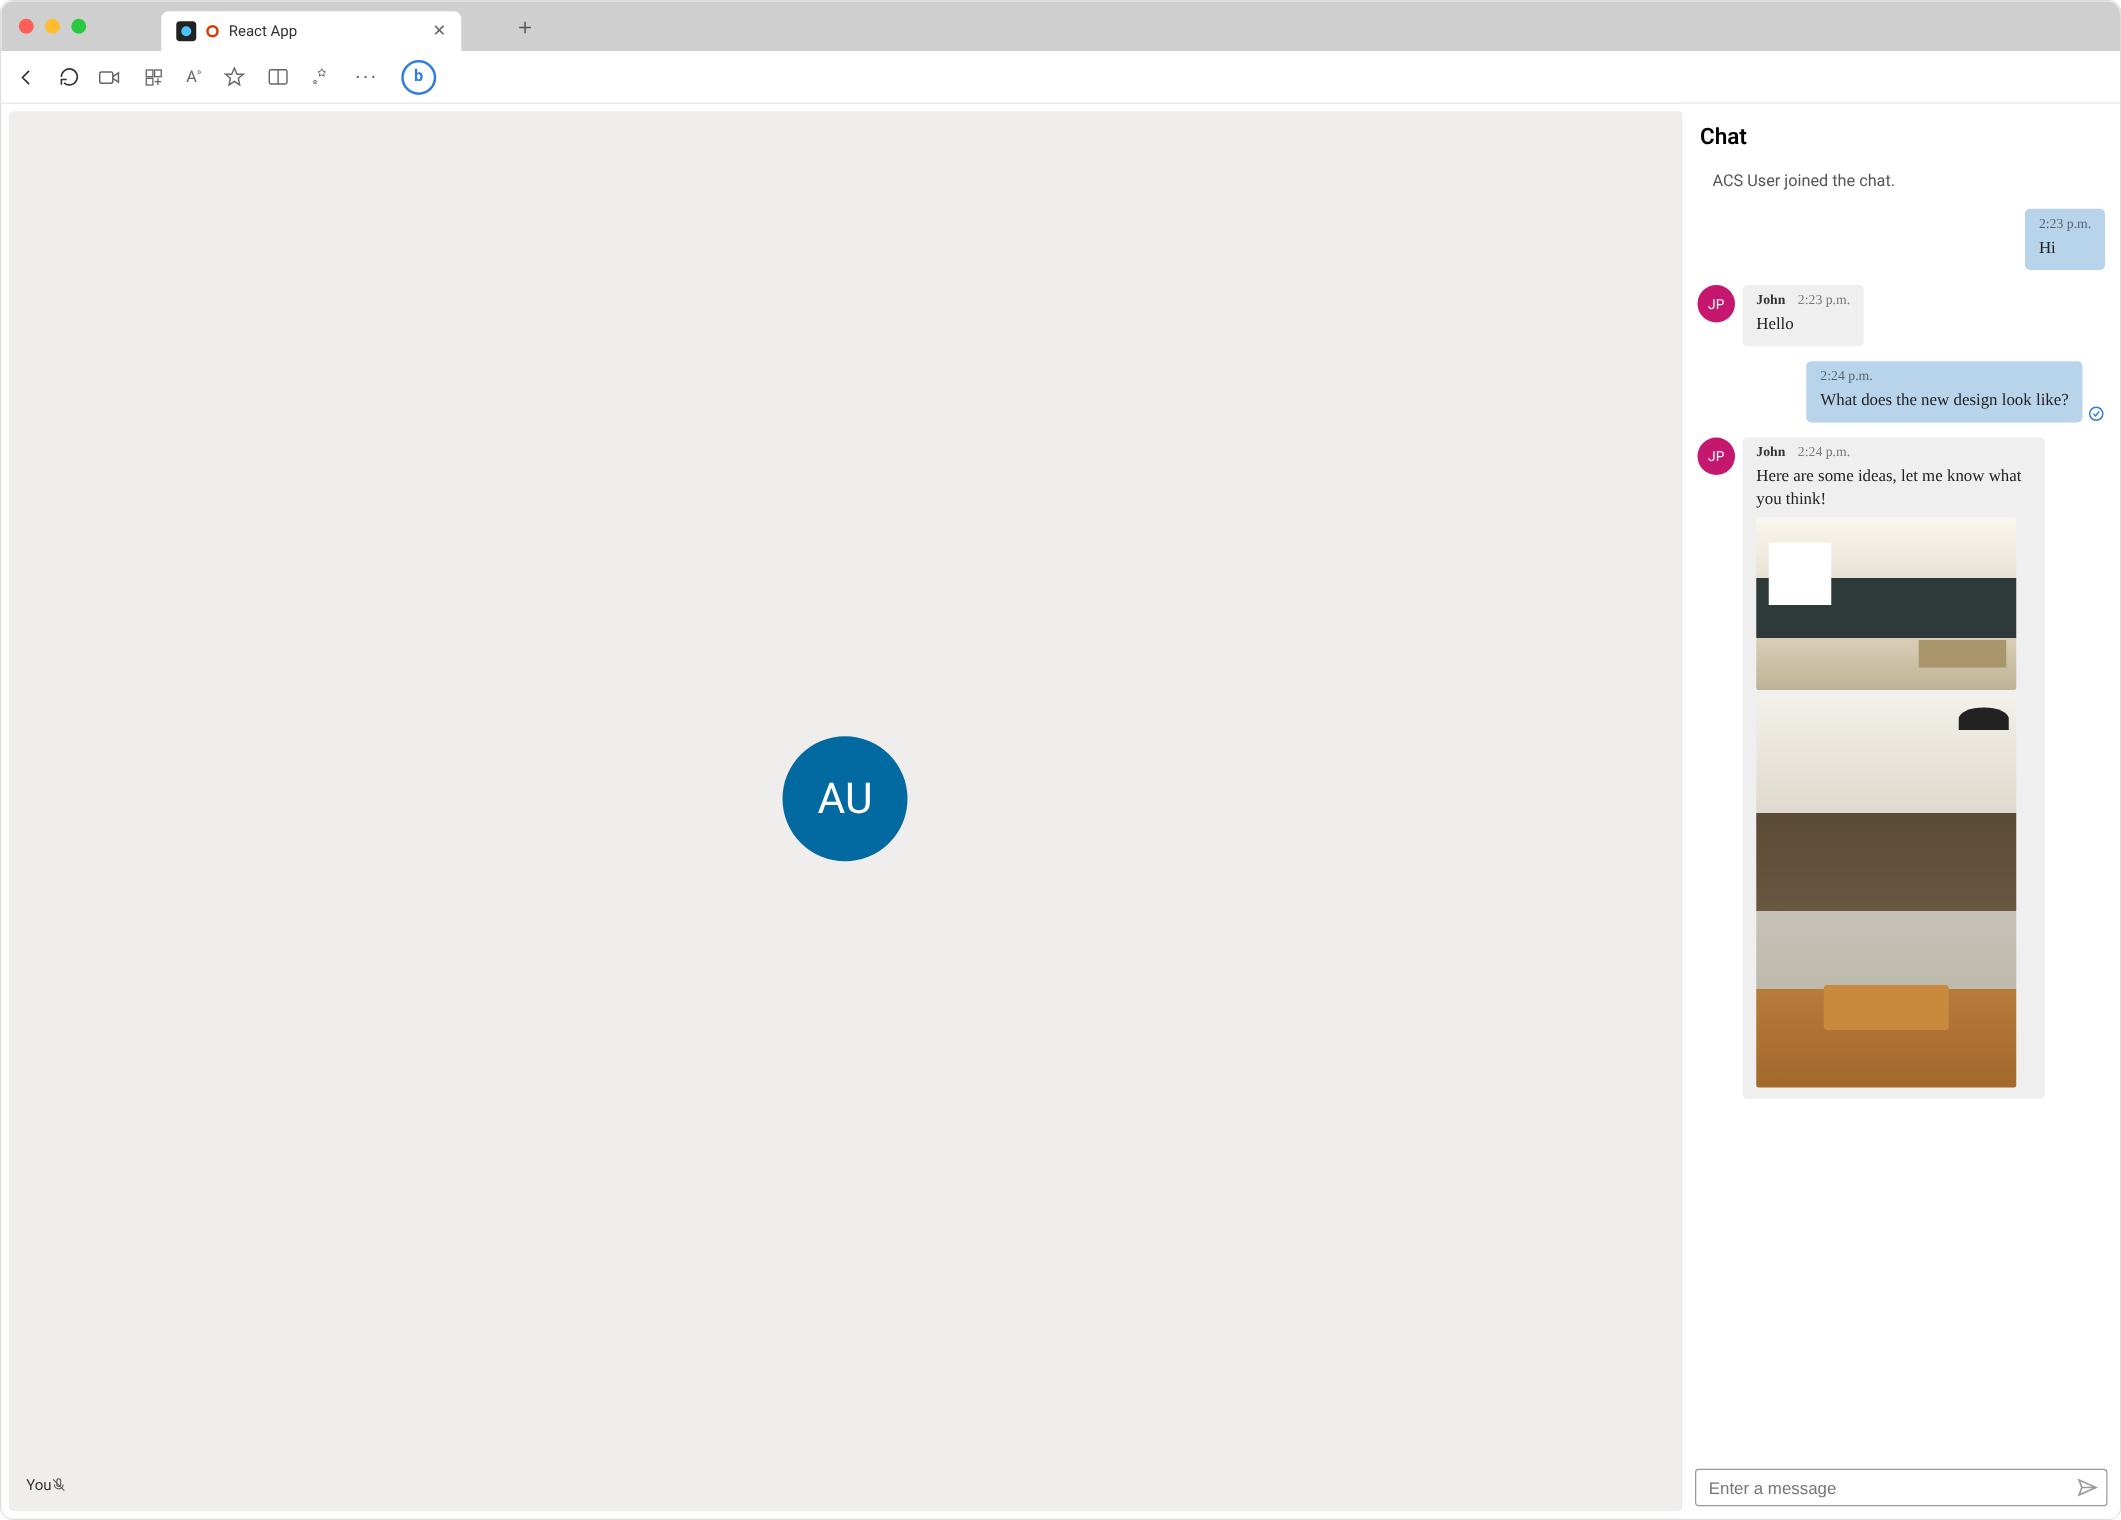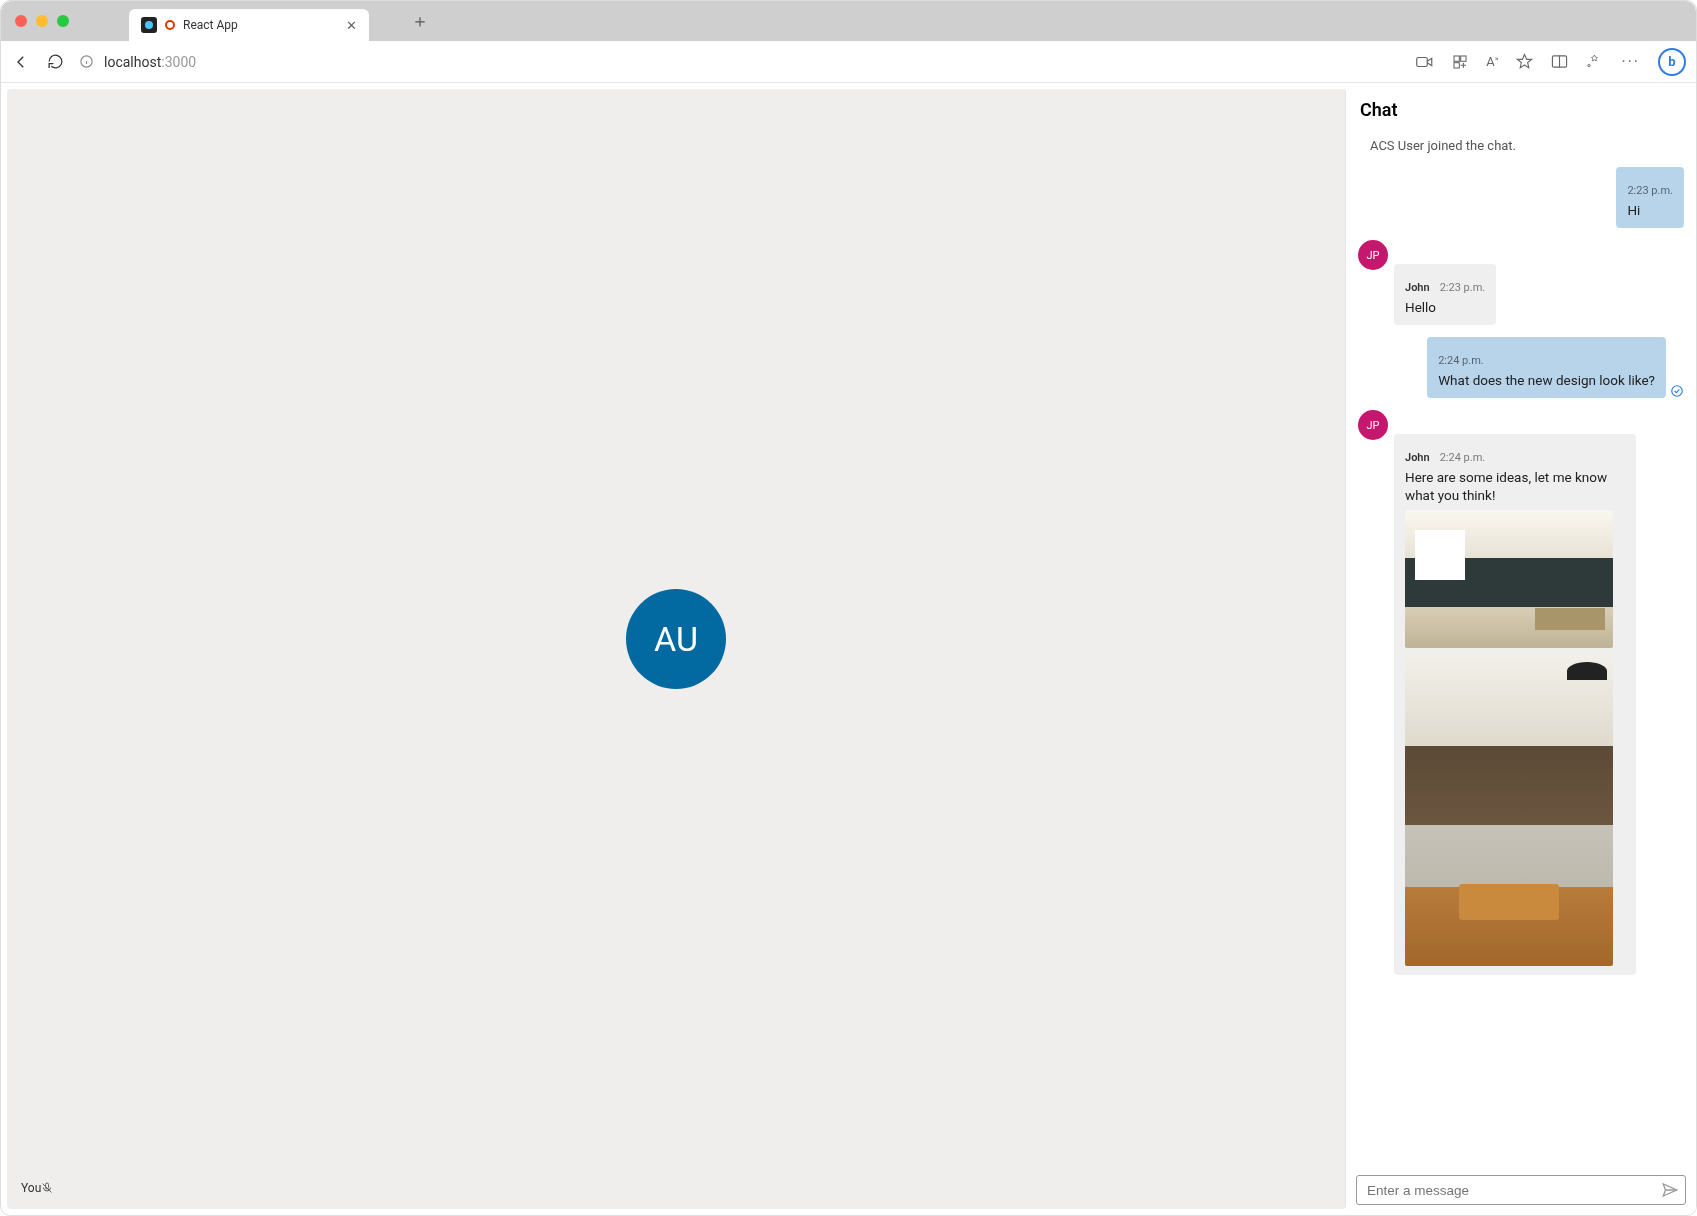--- a/index.html
+++ b/index.html
@@ -34,22 +34,22 @@
 .you-label svg{ opacity:.75;}
 
 
 .chat-panel { width: 350px; background: #fff; display:flex; flex-direction: column; padding: 12px 10px 10px 10px;}
 .chat-title { font-weight: 600; font-size: 18px; margin: 4px 4px 14px 4px; }
 .chat-scroll { flex:1; overflow-y:auto; padding: 0 2px;}
 .sysmsg { font-size: 13px; color: #555; margin: 4px 6px 14px 12px; }
 .msg-row { display:flex; margin-bottom: 12px; }
 .msg-row.mine { justify-content:flex-end; }
 .msg-row .av { width: 30px; height: 30px; border-radius:50%; background:#C4176D; color:#fff; font-size:11px; display:flex; align-items:center; justify-content:center; margin-right:6px; flex-shrink:0;}
-.bubble { border-radius: 4px; padding: 17px 11px 9px 11px; max-width: 240px; font-size: 13.5px; line-height:1.35;}
-.bubble.other { background: #EFEFEF; color:#222;margin-top:24px;}
+.bubble { border-radius: 4px; padding: 5px 11px 9px 11px; max-width: 240px; font-size: 13.5px; line-height:1.35;font-family:Liberation Serif, serif;}
+.bubble.other { background: #EFEFEF; color:#222;}
 .bubble.mine { background: #B8D4EB; color:#222;}
 .msg-meta { font-size: 11px; color: #7a7a7a; display:flex; gap:10px; margin-bottom:2px;}
 .msg-meta .name { color:#333; font-weight:600;}
 .bubble.mine .msg-meta { color: rgba(0,0,0,.55);}
 .receipt { align-self:flex-end; margin-left:4px; color:#2F7DE1; font-size:12px; margin-top: 34px;}
 .attach-img { width: 208px; margin-top:6px; border-radius:2px; overflow:hidden; }
 .attach-img.kitchen { height: 138px; background: linear-gradient(180deg, #FAF7F0 0%, #E8E2D4 35%, #2E3A3A 35%, #2E3A3A 70%, #D9CFB7 70%, #BFB396 100%); position:relative;}
 .attach-img.kitchen::before{content:""; position:absolute; left:10px; top:20px; width:50px; height:50px; background:#fff; }
 .attach-img.kitchen::after{content:""; position:absolute; right:8px; bottom:18px; width:70px; height:22px; background:#A8956A; }
 .attach-img.living { height: 314px; background: linear-gradient(180deg, #F2F0EA 0%, #E0DACD 30%, #5B4A36 30%, #6B5640 55%, #C6C2B7 55%, #BEB9AD 75%, #B77B3A 75%, #A2682C 100%); position:relative; margin-top:4px;}
@@ -91,32 +91,20 @@
     <svg width="18" height="18" viewBox="0 0 24 24" fill="none" stroke="#333" stroke-width="1.8">
         <path d="M15 5l-7 7 7 7"></path>
       </svg>
   </div>
   <div class="nav-icon">
     <svg width="17" height="17" viewBox="0 0 24 24" fill="none" stroke="#333" stroke-width="1.8">
         <path d="M3 12a9 9 0 1 1 3 6.7"></path>
         <path d="M3 21v-6h6"></path>
       </svg>
   </div>
-  <div class="url-box">
-    <span class="url-info">
-      <svg width="15" height="15" viewBox="0 0 24 24" fill="none" stroke="#888" stroke-width="1.8">
-          <circle cx="12" cy="12" r="9"></circle>
-          <line x1="12" y1="8" x2="12" y2="8"></line>
-          <line x1="12" y1="11" x2="12" y2="16"></line>
-        </svg>
-    </span>
-    <span>
-      <span>localhost</span><span class="url-port">:3000</span>
-    </span>
-  </div>
   <div class="right-icons">
     <span>
         <svg width="18" height="14" viewBox="0 0 24 18" fill="none" stroke="#666" stroke-width="1.6">
           <rect x="1" y="3" width="14" height="12" rx="2"></rect>
           <path d="M15 8l6-4v10l-6-4"></path>
         </svg>
       </span>
     <span>
         <svg width="16" height="16" viewBox="0 0 24 24" fill="none" stroke="#666" stroke-width="1.6">
           <rect x="3" y="3" width="8" height="8"></rect>

